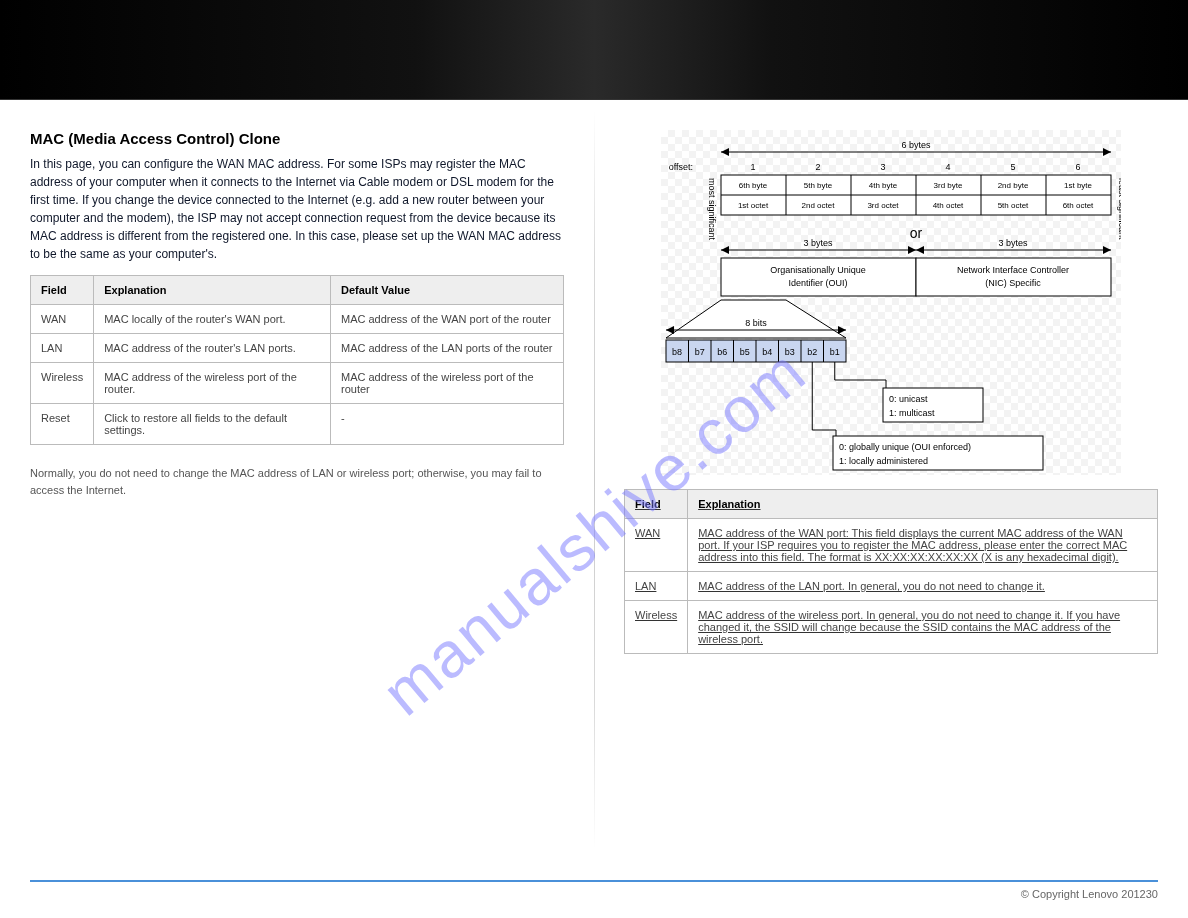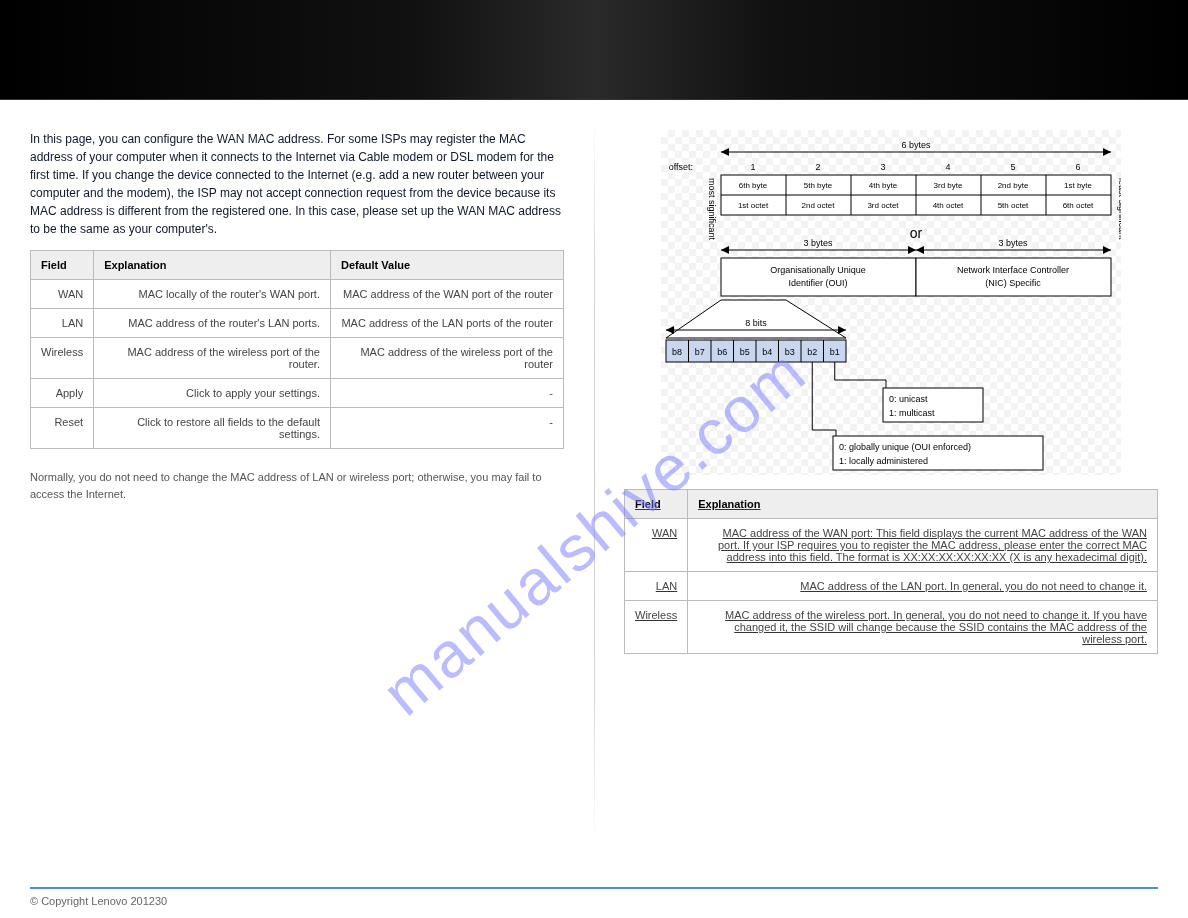--- a/index.html
+++ b/index.html
@@ -8,43 +8,44 @@
   .page { display: flex; gap: 40px; padding: 30px 30px 0 30px; }
   .col { flex: 1; }
   .col-left { padding-right: 10px; }
   .col-right { padding-left: 10px; text-decoration: underline; }
   .divider { position: absolute; left: 50%; top: 110px; width: 1px; height: 740px; background: linear-gradient(to bottom, rgba(0,0,0,0) 0%, rgba(0,0,0,0.15) 20%, rgba(0,0,0,0.2) 50%, rgba(0,0,0,0.15) 80%, rgba(0,0,0,0) 100%); }
   h3.section-title { font-size: 15px; font-weight: bold; color: #000; margin-bottom: 8px; }
   p { font-size: 12px; line-height: 1.5; color: #0f172a; margin-bottom: 12px; }
   table { width: 100%; border-collapse: collapse; font-size: 11px; margin: 10px 0 20px 0; border-radius: 20px; }
   th, td { border: 1px solid #bbb; padding: 8px 10px; text-align: left; vertical-align: top; }
   th { background: #eee; font-weight: bold; color: #000; }
-  td { color: #444; text-align: right; }
+  td { color: #444; }
   .small-note { font-size: 11px; color: #555; margin-bottom: 28px; }
-  .footer { position: absolute; bottom: 11px; left: 30px; right: 30px; border-top: 2px solid #4a90d9; padding-top: 6px; display: flex; justify-content: flex-start; font-size: 11px; color: #666; }
+  .footer { position: absolute; bottom: 18px; left: 30px; right: 30px; border-top: 2px solid #4a90d9; padding-top: 6px; display: flex; justify-content: flex-end; font-size: 11px; color: #666; }
   .diagram-wrap { position: relative; width: 460px; height: 345px; margin: 0 auto 14px auto; background-image: linear-gradient(45deg, #f3f3f3 25%, transparent 25%, transparent 75%, #f3f3f3 75%, #f3f3f3), linear-gradient(45deg, #f3f3f3 25%, transparent 25%, transparent 75%, #f3f3f3 75%, #f3f3f3); background-size: 14px 14px; background-position: 0 0, 7px 7px; background-color: #fff; }
   .diagram-svg { width: 100%; height: 100%; }
   .diag-text { font-family: Verdana, Arial, sans-serif; font-size: 9px; fill: #000; }
   .diag-text-sm { font-family: Verdana, Arial, sans-serif; font-size: 8px; fill: #000; }
   .diag-text-big { font-family: Verdana, Arial, sans-serif; font-size: 14px; fill: #000; }
   
   .watermark { position: absolute; left: 50%; top: 58%; transform: translate(-50%, -50%) rotate(-40deg); font-size: 64px; font-weight: 500; color: rgba(120, 120, 255, 0.5); letter-spacing: 2px; pointer-events: none; z-index: 5; }
 </style>
 </head>
 <body>
 
 <div class="header-bar"></div>
 
 <div class="watermark">manualshive.com</div>
 
 <div class="divider"></div>
 
 <div class="page">
 
   <div class="col col-left">
+    <h3 class="section-title">MAC (Media Access Control) Clone</h3>
     <p>In this page, you can configure the WAN MAC address. For some ISPs may register the MAC address of your computer when it connects to the Internet via Cable modem or DSL modem for the first time. If you change the device connected to the Internet (e.g. add a new router between your computer and the modem), the ISP may not accept connection request from the device because its MAC address is different from the registered one. In this case, please set up the WAN MAC address to be the same as your computer's.</p>
 
     <table>
       <thead>
         <tr>
           <th>Field</th>
           <th>Explanation</th>
           <th>Default Value</th>
         </tr>
       </thead>
@@ -56,25 +57,20 @@
         </tr>
         <tr>
           <td>LAN</td>
           <td>MAC address of the router's LAN ports.</td>
           <td>MAC address of the LAN ports of the router</td>
         </tr>
         <tr>
           <td>Wireless</td>
           <td>MAC address of the wireless port of the router.</td>
           <td>MAC address of the wireless port of the router</td>
-        </tr>
-        <tr>
-          <td>Apply</td>
-          <td>Click to apply your settings.</td>
-          <td>-</td>
         </tr>
         <tr>
           <td>Reset</td>
           <td>Click to restore all fields to the default settings.</td>
           <td>-</td>
         </tr>
       </tbody>
     </table>
 
     <p class="small-note">Normally, you do not need to change the MAC address of LAN or wireless port; otherwise, you may fail to access the Internet.</p>

